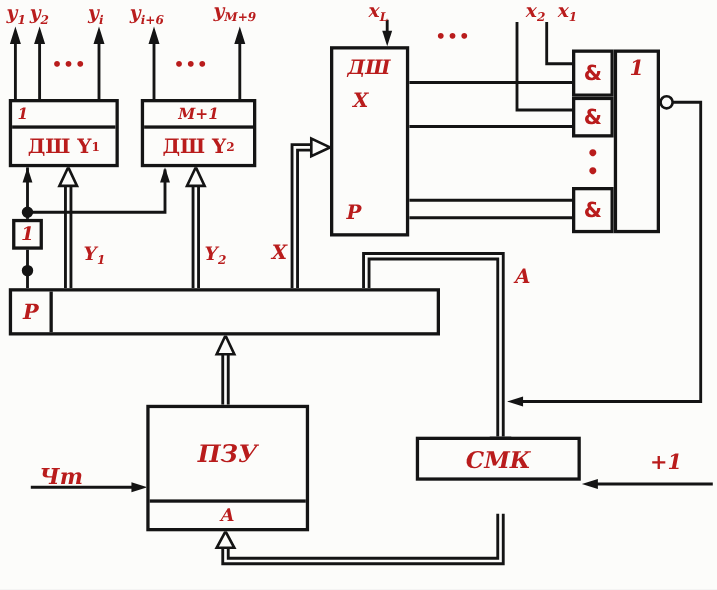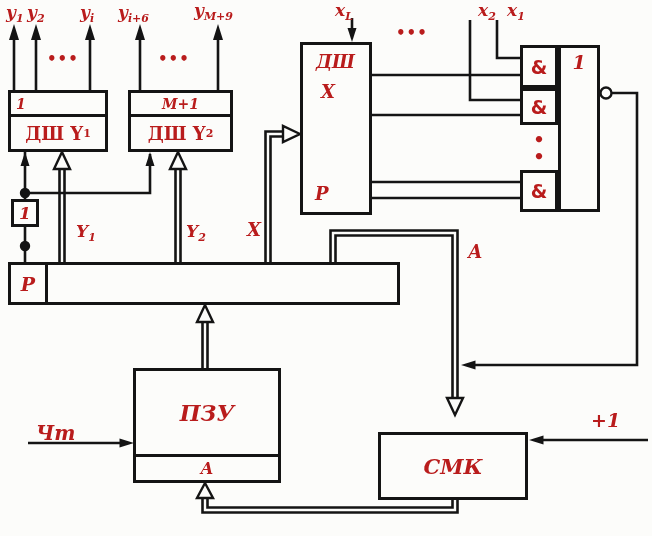--- a/index.html
+++ b/index.html
@@ -182,21 +182,21 @@
 
   <div class="block mk-box" style="left:8px;top:262px;width:392px;height:43px">
     <div class="mk-reg">Р</div>
   </div>
 
   <div class="block pzu-box" style="left:133px;top:368px;width:148px;height:115px">
     <div class="pzu-main">ПЗУ</div>
     <div class="pzu-addr">А</div>
   </div>
 
-  <div class="block center-flex smk-box" style="left:378px;top:432px;width:150px;height:68px">
+  <div class="block center-flex smk-box" style="left:378px;top:397px;width:150px;height:40px">
     <span>СМК</span>
   </div>
 
   <div class="gate" style="left:520px;top:45px;width:38px;height:43px">
       <span>&amp;</span>
     </div>
   <div class="gate" style="left:520px;top:88px;width:38px;height:37px">
       <span>&amp;</span>
     </div>
   <div class="gate-dots" style="left:528px;top:131px">•

